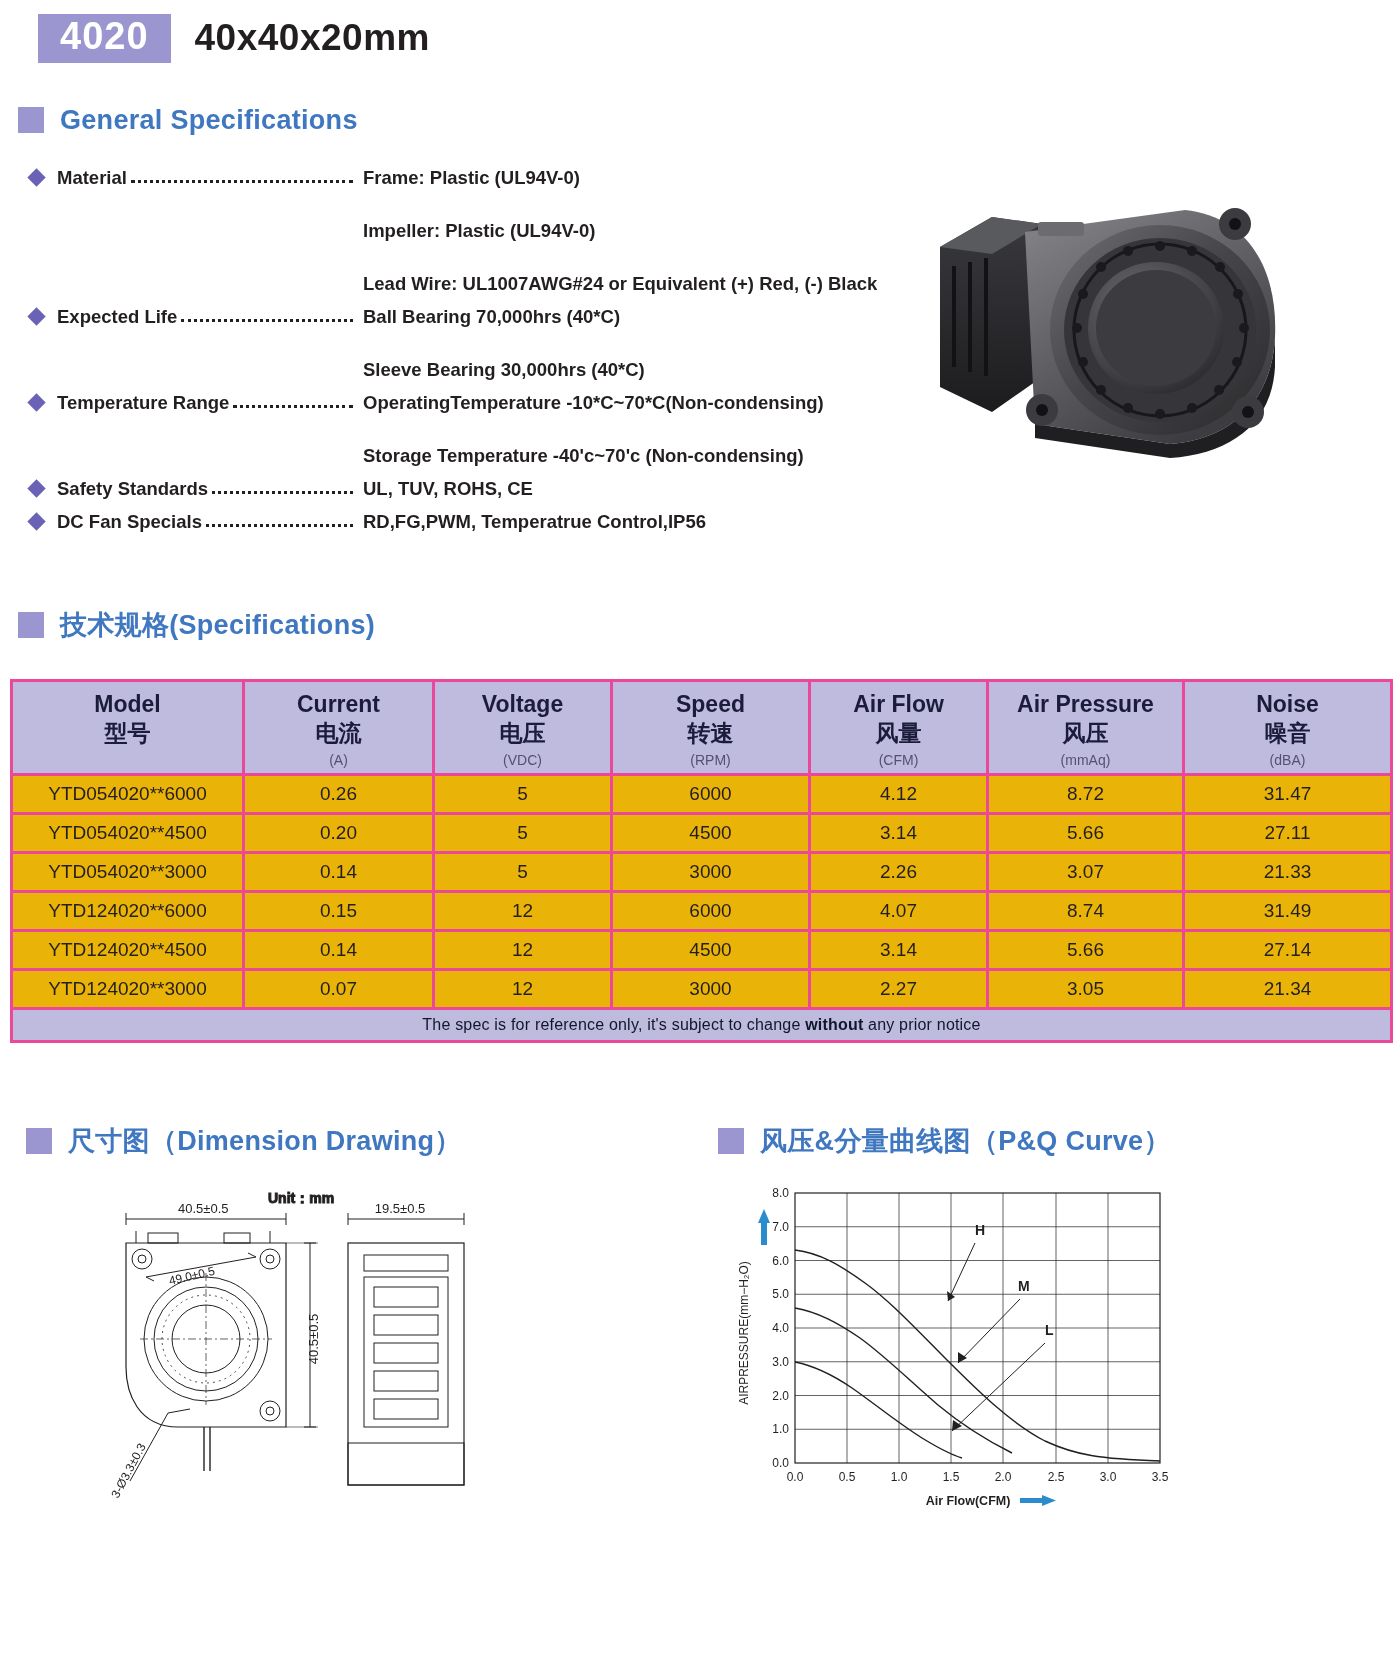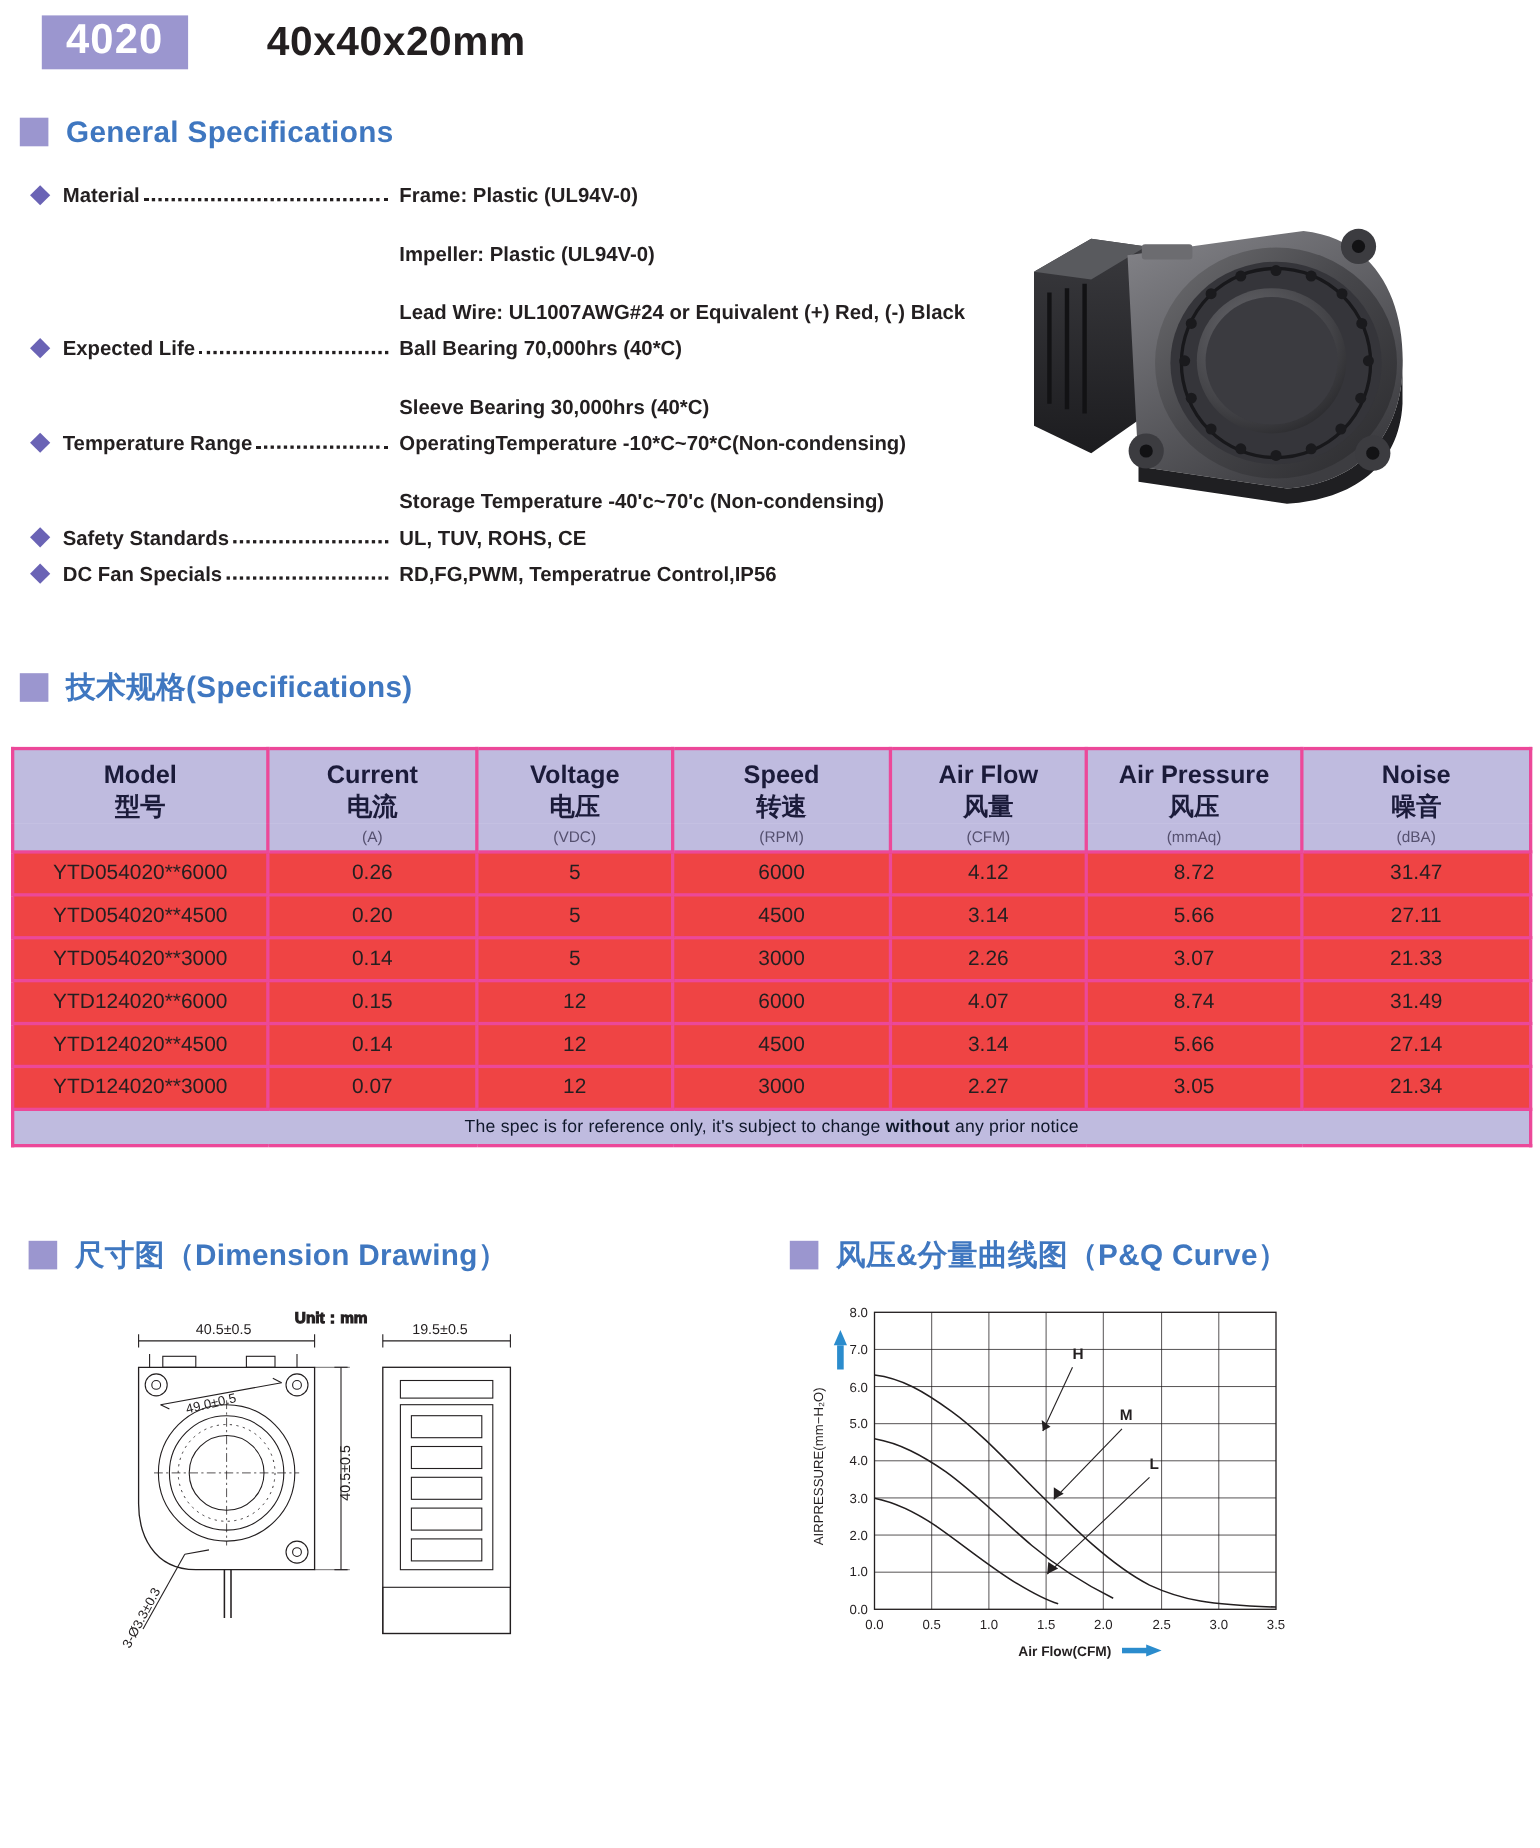--- a/index.html
+++ b/index.html
@@ -12,21 +12,20 @@
     color: #231f20;
     position: relative;
     overflow: hidden;
   }
 
   
   .page-header {
     display: flex;
     align-items: center;
     padding: 14px 0 0 38px;
-    gap: 48px;
   }
   .model-badge {
     background: #9b96cf;
     color: #ffffff;
     font-size: 38px;
     font-weight: bold;
     letter-spacing: 1px;
     padding: 3px 22px 6px 22px;
     line-height: 1.05;
   }
@@ -142,21 +141,21 @@
     background: #bfbbdf;
     color: #55506f;
     font-size: 14px;
     padding: 3px 0 5px 0;
     border-top: none;
     font-weight: normal;
   }
   tbody td {
     font-size: 19px;
     padding: 7px 0;
-    background: #ef4444;
+    background: #eab308;
     color: #231f20;
   }
   tbody td.model { font-size: 19px; }
   tfoot td {
     background: #bfbbdf;
     font-size: 16px;
     color: #0f172a;
     padding: 6px 0;
     letter-spacing: 0.2px;
     margin-top: 23px;

